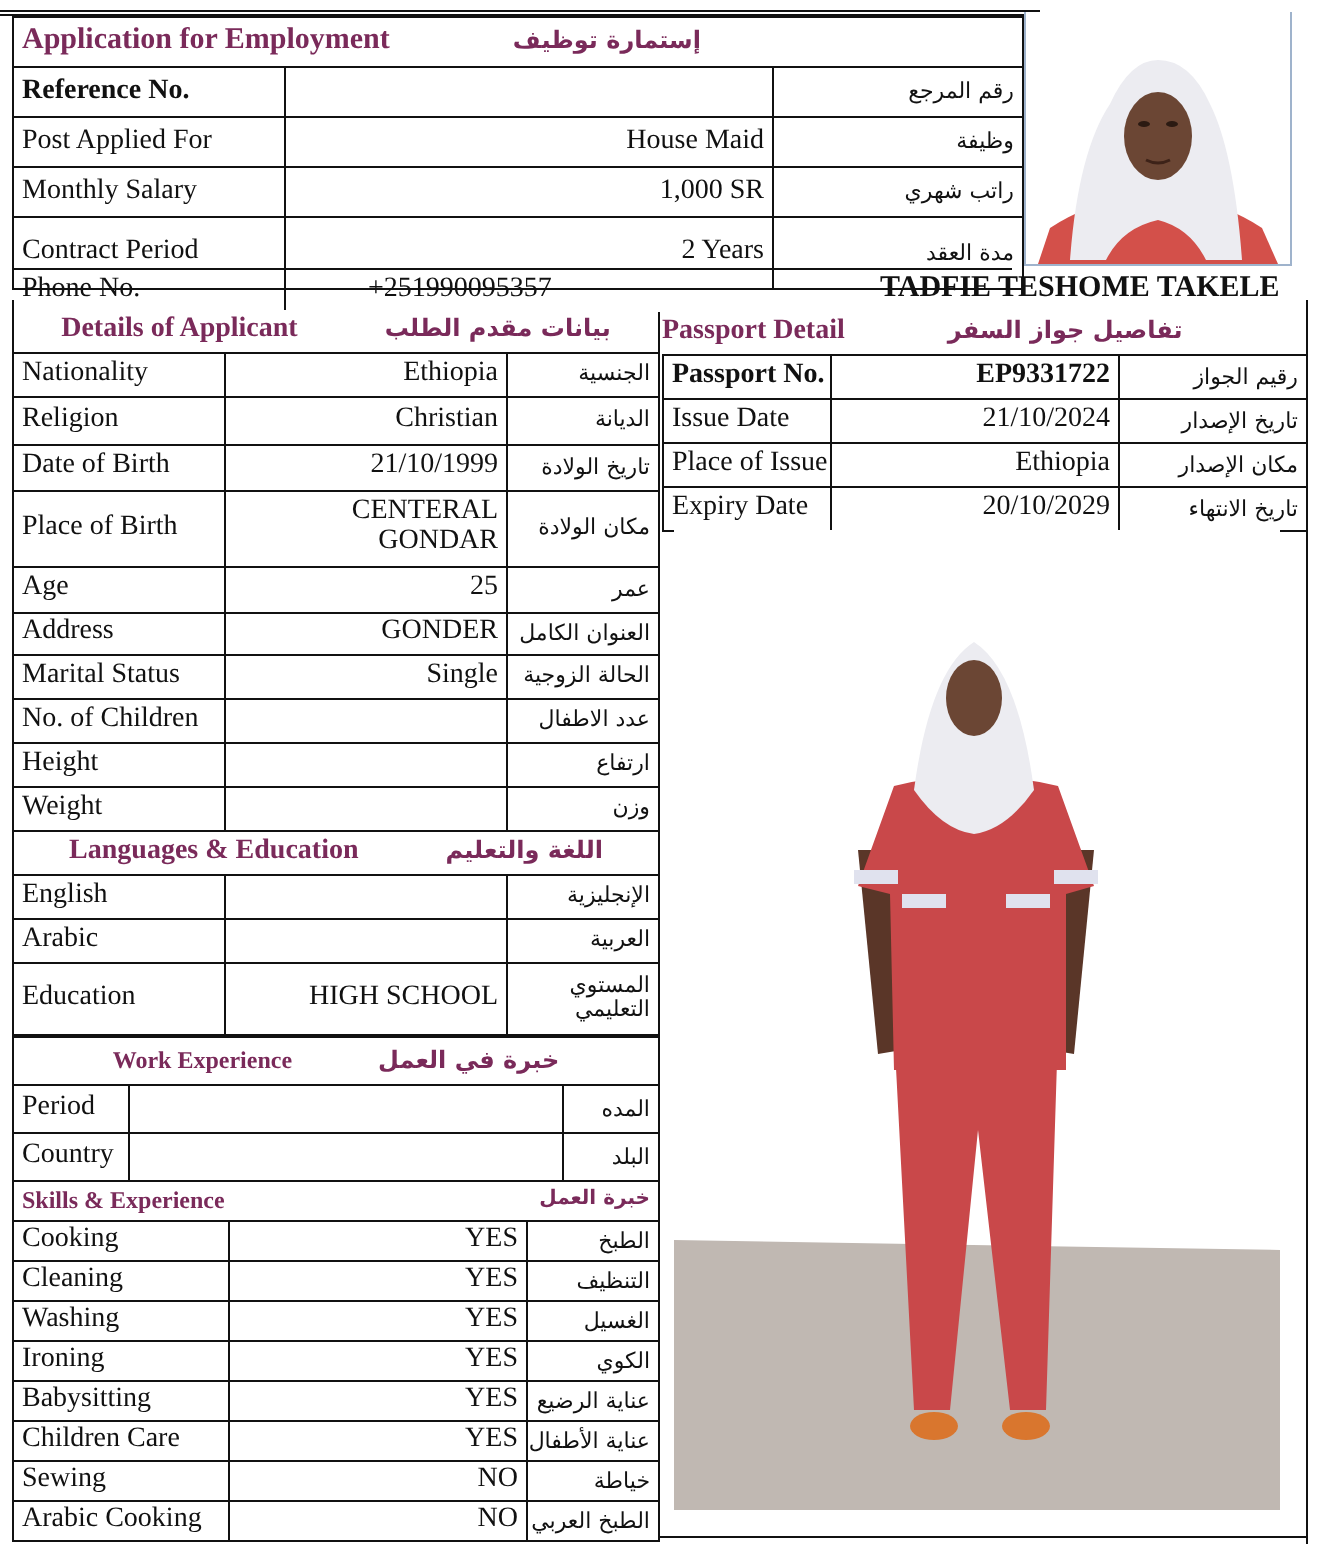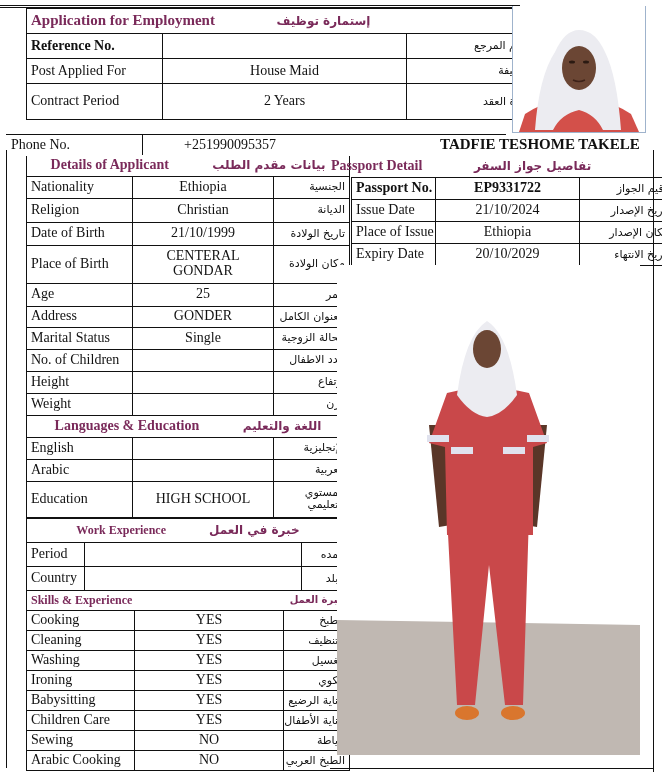--- a/index.html
+++ b/index.html
@@ -1,23 +1,23 @@
 <!DOCTYPE html>
 <html><head>
 <meta charset="utf-8">
 <style>
   html, body { margin:0; padding:0; background:#fff; }
   body { width:662px; height:772px; position:relative; overflow:hidden;
          font-family:"Liberation Serif", serif; color:#111; font-size:14px; }
   .abs { position:absolute; }
   .maroon { color:#7a2a5a; font-weight:bold; }
   .ar { font-family:"DejaVu Sans", sans-serif; direction:rtl; }
-  table { border-collapse:collapse; position:absolute; table-layout:fixed;margin-left:20px; }
+  table { border-collapse:collapse; position:absolute; table-layout:fixed; }
   td { border:1px solid #111; padding:0 4px; white-space:nowrap; overflow:hidden; line-height:1.05; }
-  td.c { text-align:center; }
+  td.c { text-align:right; }
   td.r { text-align:right; font-family:"DejaVu Sans", sans-serif; font-size:11px; direction:rtl; }
   td.hdr { text-align:center; font-weight:bold; color:#7a2a5a; }
   td.hdr .ar { font-size:12px; margin-left:40px; }
   .b { font-weight:bold; }
   
   .topbar { left:0; top:0; width:520px; height:5px; border-bottom:3px double #111; }
   .photo-frame { left:512px; top:6px; width:132px; height:126px; border-left:1px solid #9fb3cc; border-right:1px solid #9fb3cc; border-bottom:1px solid #9fb3cc; }
   .leftline { left:6px; top:150px; width:1px; height:618px; background:#111; }
   .rightline { left:653px; top:150px; width:1px; height:622px; background:#111; }
   .bottomline { left:330px; top:768px; width:324px; height:1px; background:#111; }
@@ -45,20 +45,25 @@
   <tr style="height:25px">
     <td class="b">Reference No.</td>
     <td class="c"></td>
     <td class="r">رقم المرجع</td>
   </tr>
   <tr style="height:25px">
     <td>Post Applied For</td>
     <td class="c">House Maid</td>
     <td class="r">وظيفة</td>
   </tr>
+  <tr style="height:25px">
+    <td>Monthly Salary</td>
+    <td class="c">1,000 SR</td>
+    <td class="r">راتب شهري</td>
+  </tr>
   <tr style="height:36px">
     <td>Contract Period</td>
     <td class="c">2 Years</td>
     <td class="r">مدة العقد</td>
   </tr>
 </tbody>
   </table>
 
 <div class="abs photo-frame">
   <svg width="130" height="126" viewBox="0 0 130 126">

